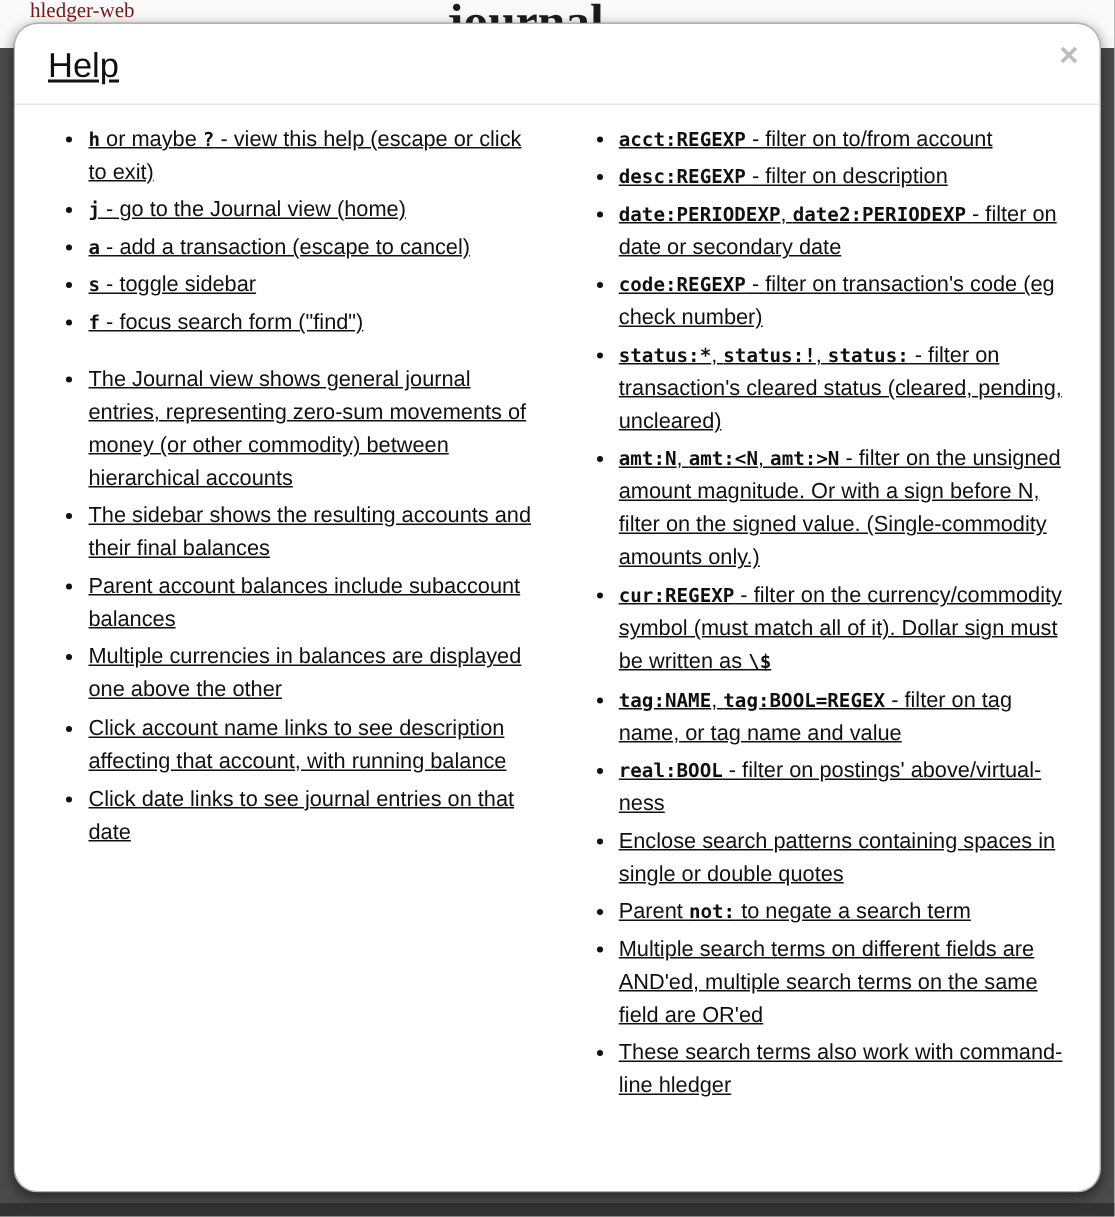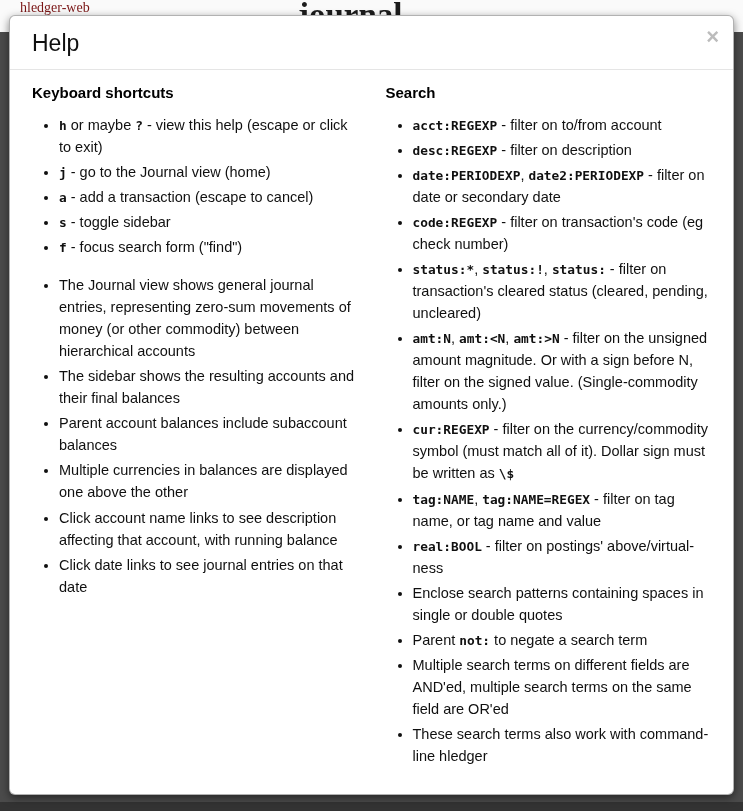--- a/index.html
+++ b/index.html
@@ -28,23 +28,24 @@
   .footer-dark {
     position: absolute; left: 0; right: 0; bottom: 0; height: 9px;
     background: #333333;
   }
 
   
   .modal {
     position: absolute; top: 15px; left: 9px; right: 9px; bottom: 16px;
     background: #ffffff;
     border: 1px solid rgba(0,0,0,0.3);
-    border-radius: 6px;
+    border-radius: 16px;
     box-shadow: 0 3px 9px rgba(0,0,0,0.5);
     overflow: hidden;
+    text-decoration: underline;
   }
   .modal-header {
     position: relative;
     padding: 14px 20px 12px 22px;
     border-bottom: 1px solid #e5e5e5;
   }
   .modal-title { font-size: 23px; font-weight: 500; color: #101010; }
   .close-btn {
     position: absolute; right: 14px; top: 10px;
     background: none; border: none;
@@ -93,48 +94,46 @@
 
 <div class="footer-dark"></div>
 
 <div class="modal">
   <div class="modal-header">
     <h2 class="modal-title">Help</h2>
     <button class="close-btn">×</button>
   </div>
   <div class="modal-body">
     <div class="col">
-        <h3>Keyboard shortcuts</h3>
         <ul>
           <li><code>h</code><span> or maybe </span><code>?</code><span> - view this help (escape or click to exit)</span></li>
           <li><code>j</code><span> - go to the Journal view (home)</span></li>
           <li><code>a</code><span> - add a transaction (escape to cancel)</span></li>
           <li><code>s</code><span> - toggle sidebar</span></li>
           <li><code>f</code><span> - focus search form ("find")</span></li>
         </ul>
         <ul>
           <li><span>The Journal view shows general journal entries, representing zero-sum movements of money (or other commodity) between hierarchical accounts</span></li>
           <li><span>The sidebar shows the resulting accounts and their final balances</span></li>
           <li><span>Parent account balances include subaccount balances</span></li>
           <li><span>Multiple currencies in balances are displayed one above the other</span></li>
           <li><span>Click account name links to see description affecting that account, with running balance</span></li>
           <li><span>Click date links to see journal entries on that date</span></li>
         </ul>
       </div>
     <div class="col">
-        <h3>Search</h3>
         <ul>
           <li><code>acct:REGEXP</code><span> - filter on to/from account</span></li>
           <li><code>desc:REGEXP</code><span> - filter on description</span></li>
           <li><code>date:PERIODEXP</code><span>, </span><code>date2:PERIODEXP</code><span> - filter on date or secondary date</span></li>
           <li><code>code:REGEXP</code><span> - filter on transaction's code (eg check number)</span></li>
           <li><code>status:*</code><span>, </span><code>status:!</code><span>, </span><code>status:</code><span> - filter on transaction's cleared status (cleared, pending, uncleared)</span></li>
           <li><code>amt:N</code><span>, </span><code>amt:&lt;N</code><span>, </span><code>amt:&gt;N</code><span> - filter on the unsigned amount magnitude. Or with a sign before N, filter on the signed value. (Single-commodity amounts only.)</span></li>
           <li><code>cur:REGEXP</code><span> - filter on the currency/commodity symbol (must match all of it). Dollar sign must be written as </span><code>\$</code></li>
-          <li><code>tag:NAME</code><span>, </span><code>tag:NAME=REGEX</code><span> - filter on tag name, or tag name and value</span></li>
+          <li><code>tag:NAME</code><span>, </span><code>tag:BOOL=REGEX</code><span> - filter on tag name, or tag name and value</span></li>
           <li><code>real:BOOL</code><span> - filter on postings' above/virtual-ness</span></li>
           <li><span>Enclose search patterns containing spaces in single or double quotes</span></li>
           <li><span>Parent </span><code>not:</code><span> to negate a search term</span></li>
           <li><span>Multiple search terms on different fields are AND'ed, multiple search terms on the same field are OR'ed</span></li>
           <li><span>These search terms also work with command-line hledger</span></li>
         </ul>
       </div>
   </div>
 </div>
 

